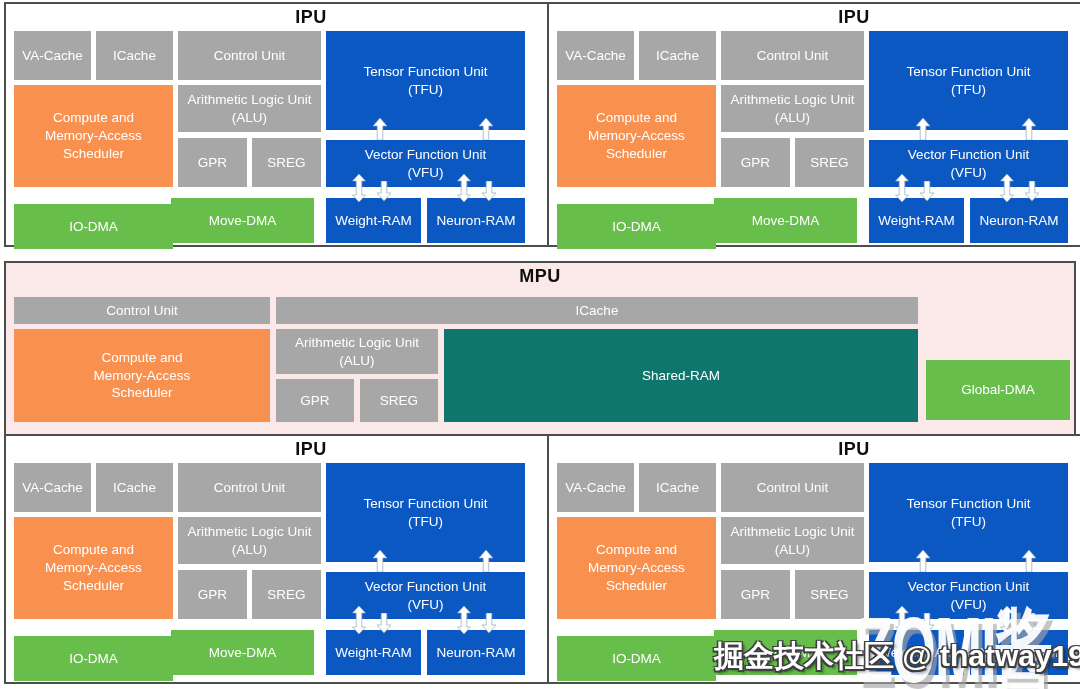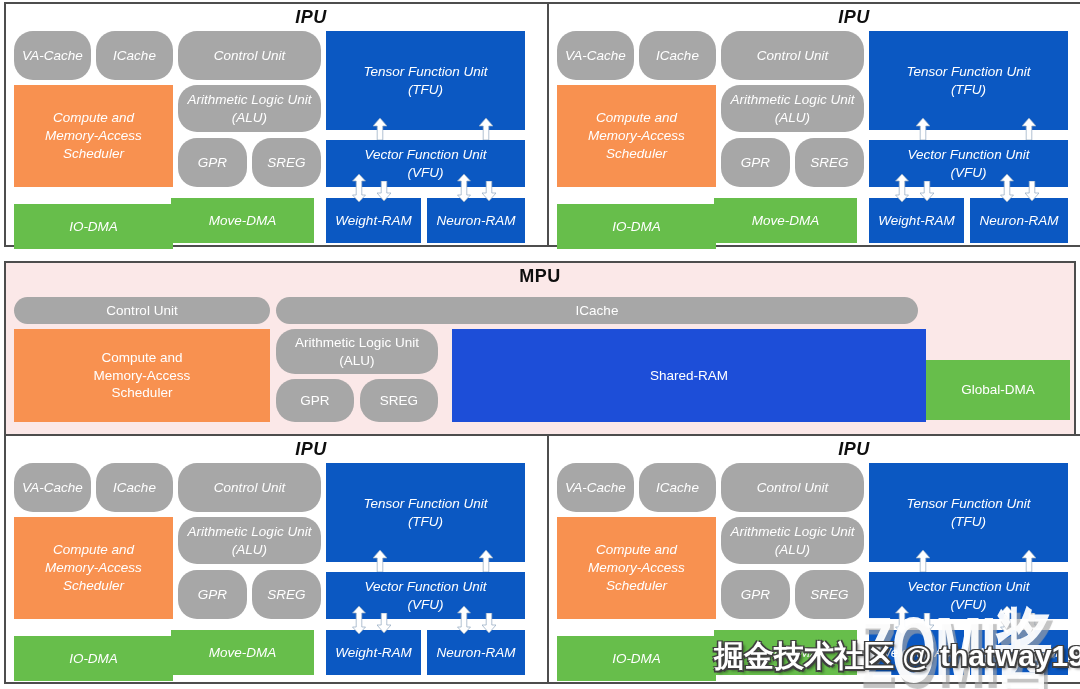--- a/index.html
+++ b/index.html
@@ -1,39 +1,39 @@
 <!DOCTYPE html>
 <html><head>
 <meta charset="utf-8">
 <style>
   html,body{margin:0;padding:0;background:#fff;}
   #page{position:relative;width:1080px;height:689px;background:#ffffff;overflow:hidden;
         font-family:"Liberation Sans","DejaVu Sans",sans-serif;}
 
   
   .panel{position:absolute;background:#fff;border:2px solid #4d4d4d;box-sizing:border-box;}
-  .ipu{width:614px;height:245px;font-style:italic;}
+  .ipu{width:614px;height:245px;}
   .ipu.pos-tl{left:4px;top:2px;}
   .ipu.pos-tr{left:547px;top:2px;}
   .ipu.pos-bl{left:4px;top:434px;height:250px;}
   .ipu.pos-br{left:547px;top:434px;height:250px;}
   .mpu{left:4px;top:261px;width:1072px;height:195px;background:#FBE8E8;}
 
   .panel-title{position:absolute;left:0;top:3px;width:100%;text-align:center;
                font-size:18px;font-weight:bold;color:#0e0e0e;letter-spacing:.5px;}
 
   
   .block{position:absolute;display:flex;align-items:center;justify-content:center;
          color:#ffffff;font-size:13.5px;line-height:1.32;text-align:center;
          white-space:pre-line;box-sizing:border-box;}
-  .gray{background:#A7A7A7;border-radius:19px;}
+  .gray{background:#A7A7A7;}
   .blue{background:#0B58C2;}
   .green{background:#67BE4B;}
   .orange{background:#F89150;}
-  .rose{background:#1d4ed8;margin-left:8px;}
+  .rose{background:#0f766e;}
 
   
   .ipu .b-vacache{left:8px;top:27px;width:77px;height:49px;}
   .ipu .b-icache{left:90px;top:27px;width:77px;height:49px;}
   .ipu .b-control{left:172px;top:27px;width:143px;height:49px;}
   .ipu .b-tfu{left:320px;top:27px;width:199px;height:99px;}
   .ipu .b-sched{left:8px;top:81px;width:159px;height:102px;}
   .ipu .b-alu{left:172px;top:81px;width:143px;height:47px;}
   .ipu .b-gpr{left:172px;top:134px;width:69px;height:49px;}
   .ipu .b-sreg{left:246px;top:134px;width:69px;height:49px;}

